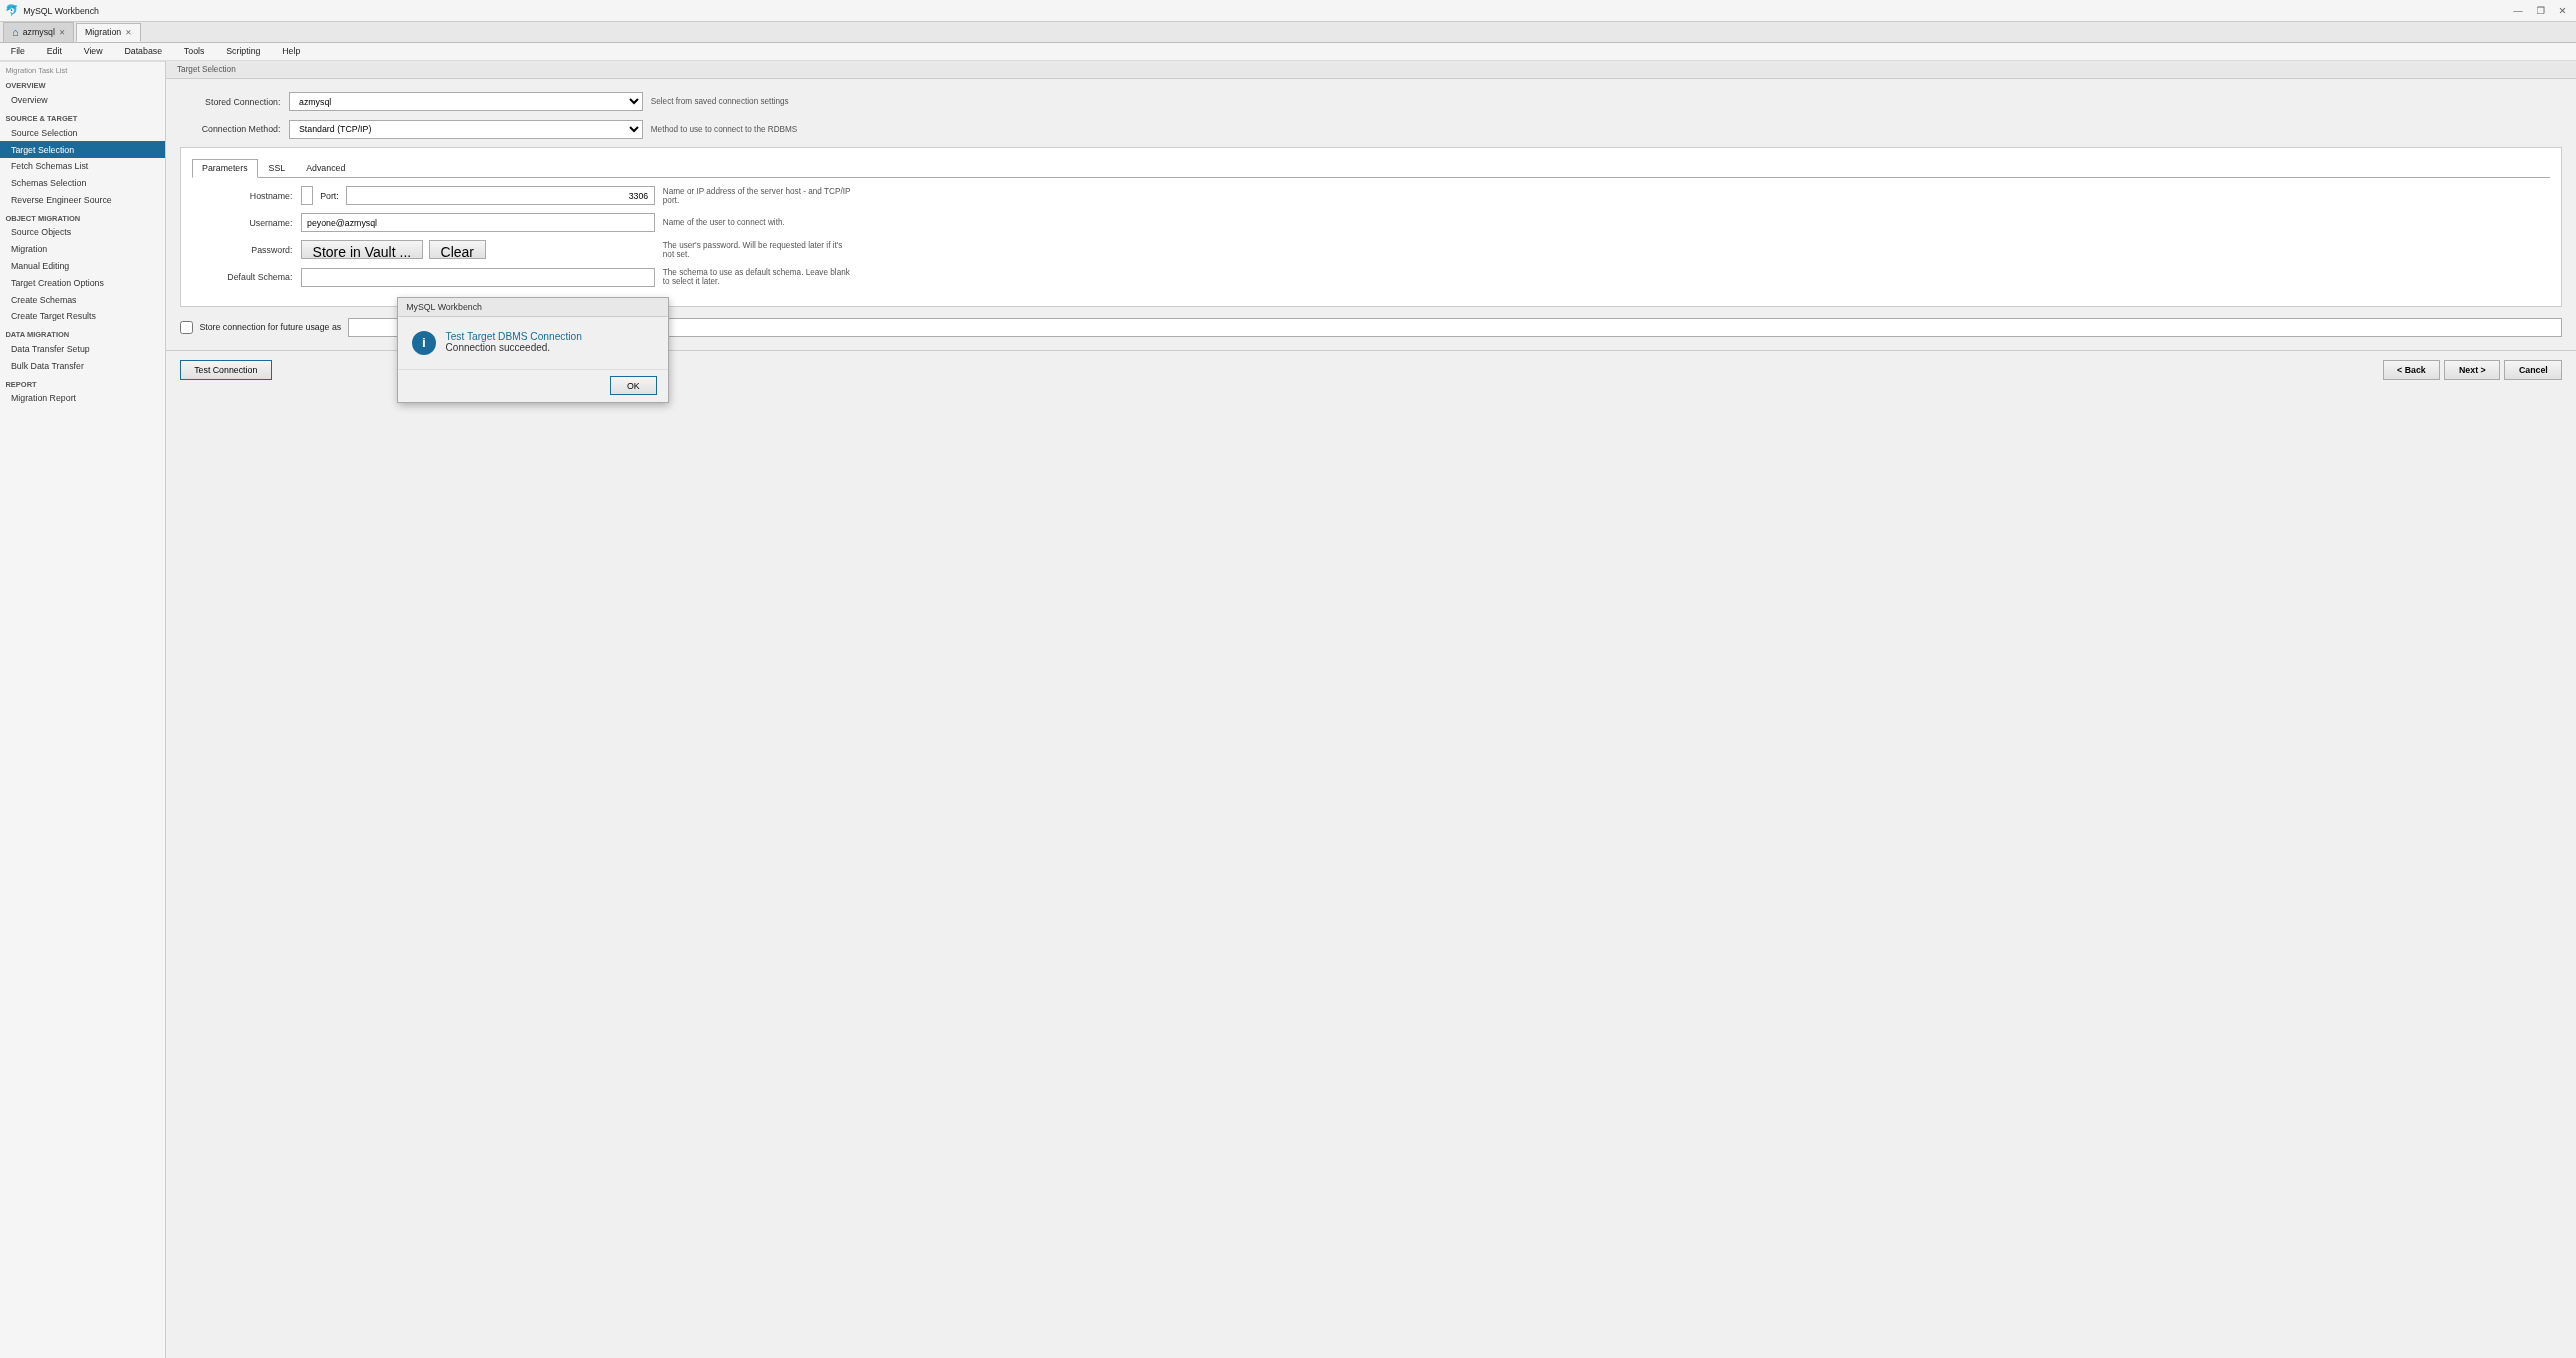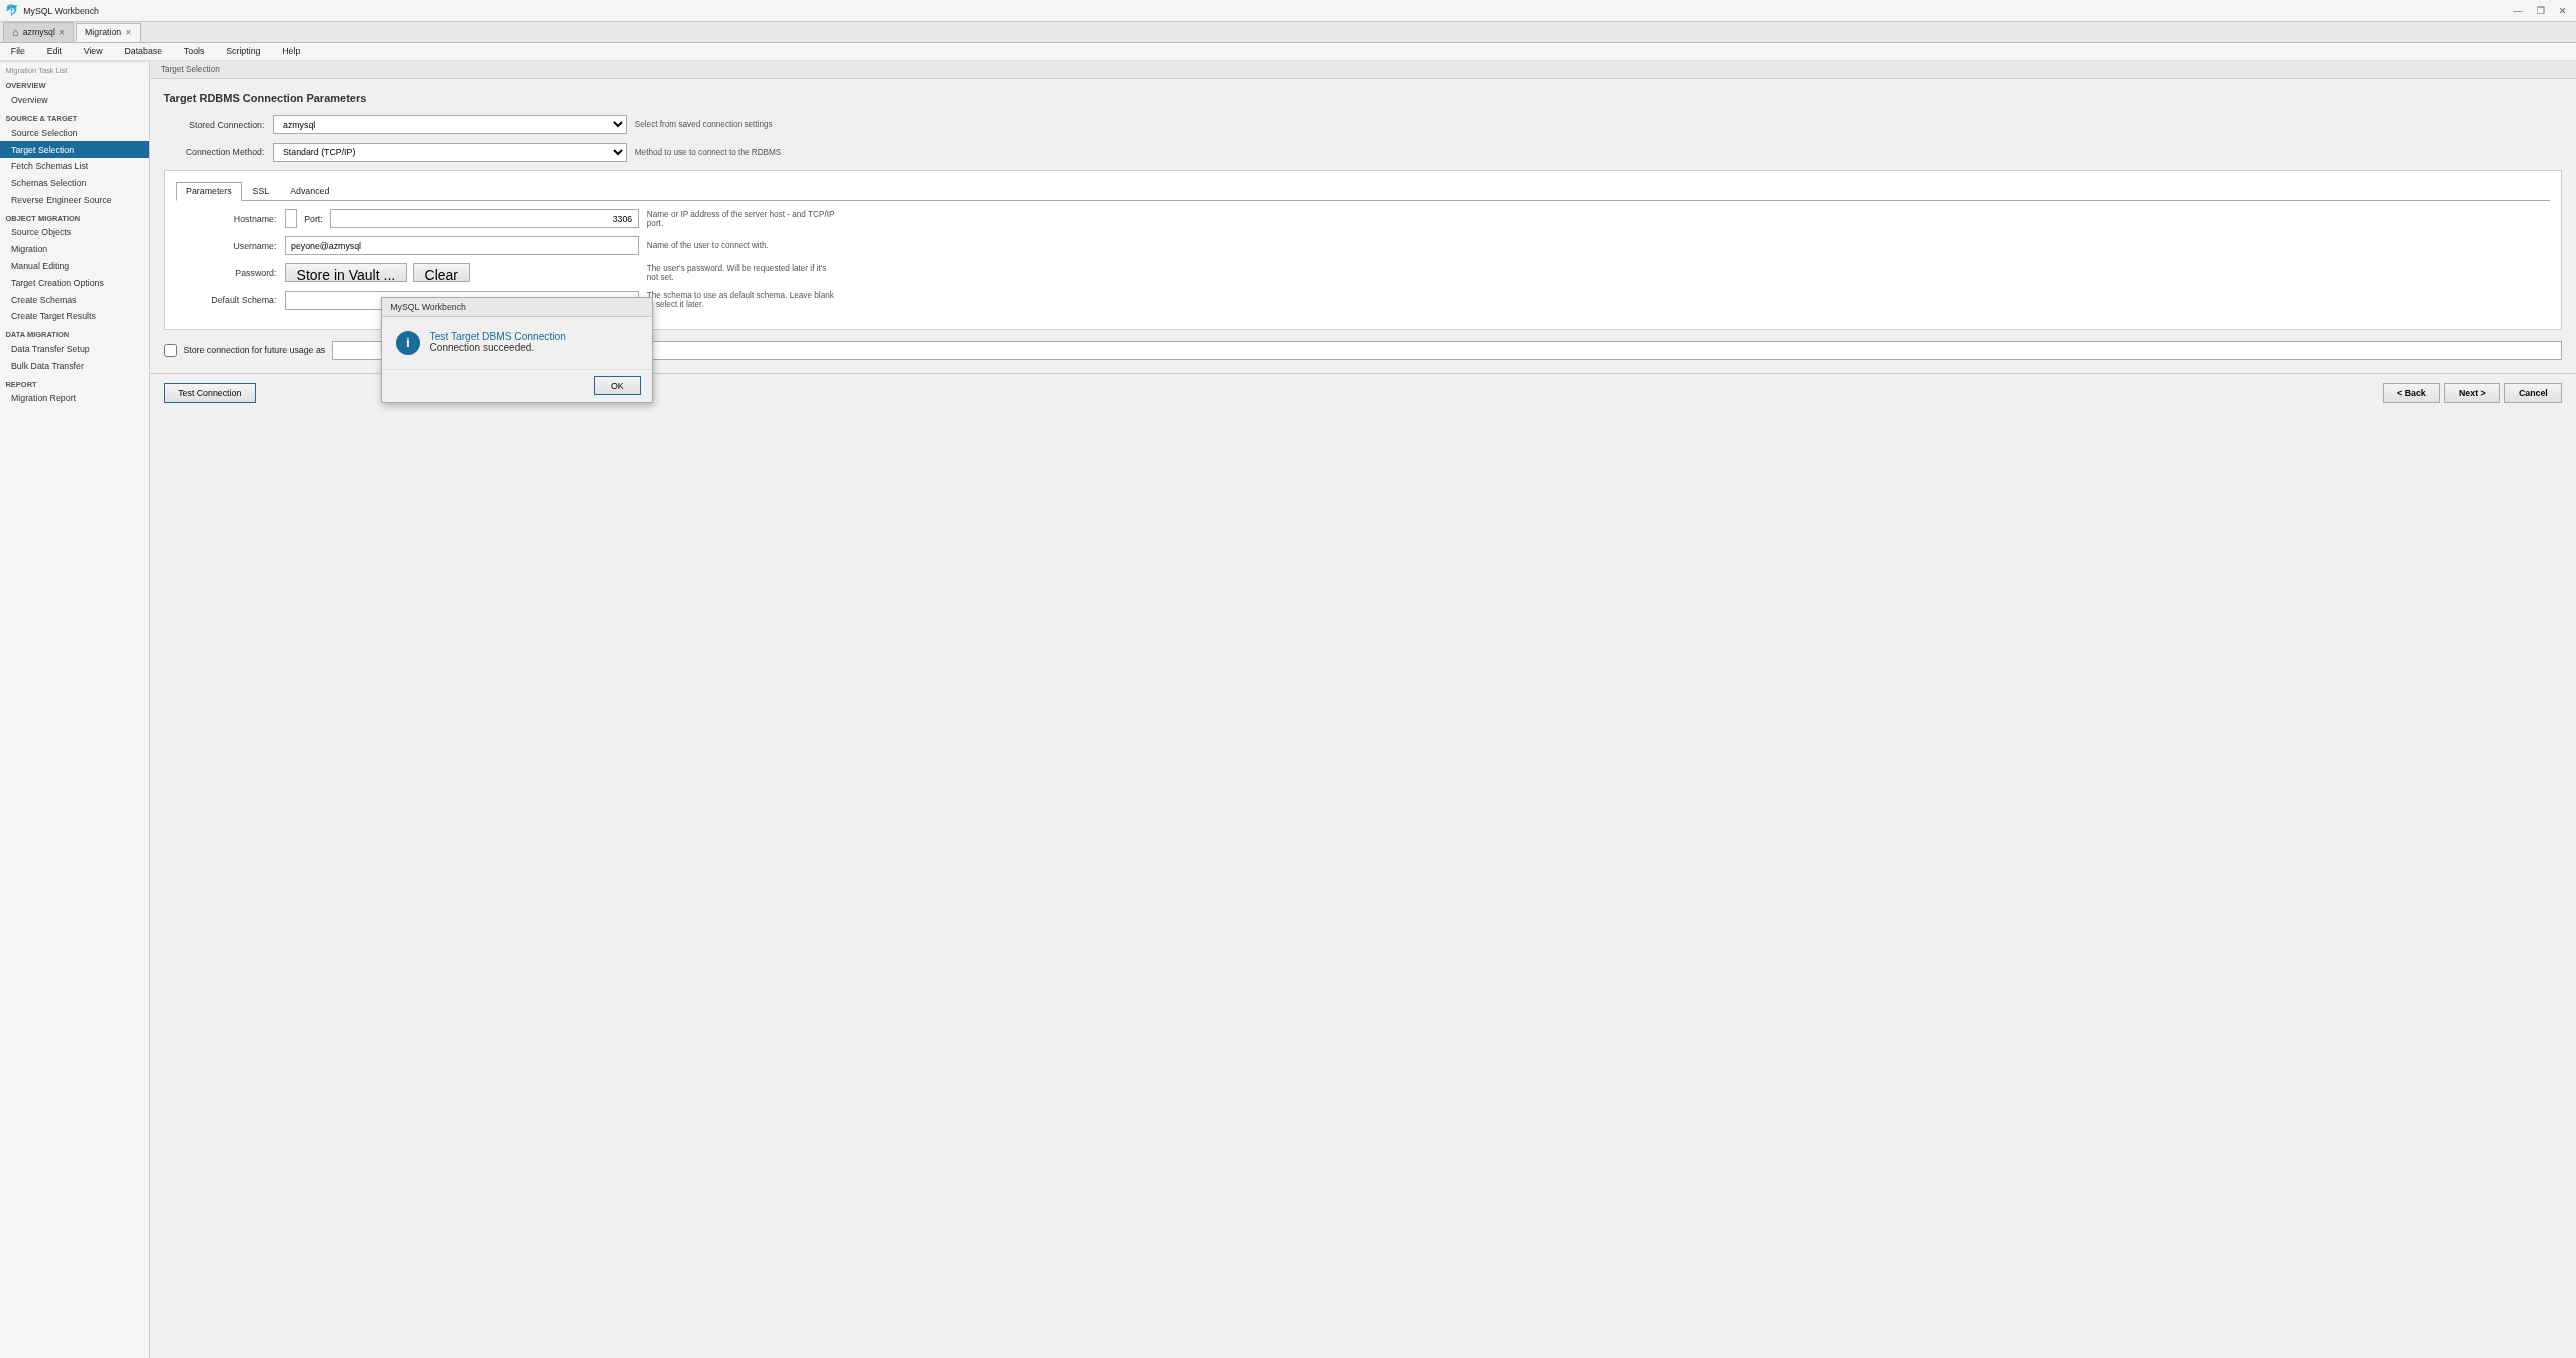--- a/index.html
+++ b/index.html
@@ -55,21 +55,21 @@
     .menu-item { padding: 1.4px 5.4px; cursor: pointer; font-size: 8.8px; }
 
     
     .main-layout {
       display: flex;
       height: calc(100vh - 61px);
     }
 
     
     .sidebar {
-      width: 150px;
+      width: 166px;
       background: #f5f5f5;
       border-right: 0.7px solid #ccc;
       overflow-y: auto;
       flex-shrink: 0;
     }
     .sidebar-header {
       font-size: 7.5px;
       color: #888;
       padding: 4.1px 5.4px 1.4px 5.4px;
       border-top: 0.7px solid #ddd;
@@ -359,21 +359,20 @@
     <div class="sidebar-section-label">REPORT</div>
     <div class="sidebar-item">Migration Report</div>
   </div>
 
   <div class="content-area">
     <div class="content-header">Target Selection</div>
 
     <div class="content-wrapper">
       <div class="content-body">
 
-        <div class="section-title">Target RDBMS Connection Parameters</div>
 
         <div class="form-row">
           <div class="form-label">Stored Connection:</div>
           <div class="form-control">
             <select>
               <option>azmysql</option>
             </select>
           </div>
           <div class="form-hint">Select from saved connection settings</div>
         </div>

